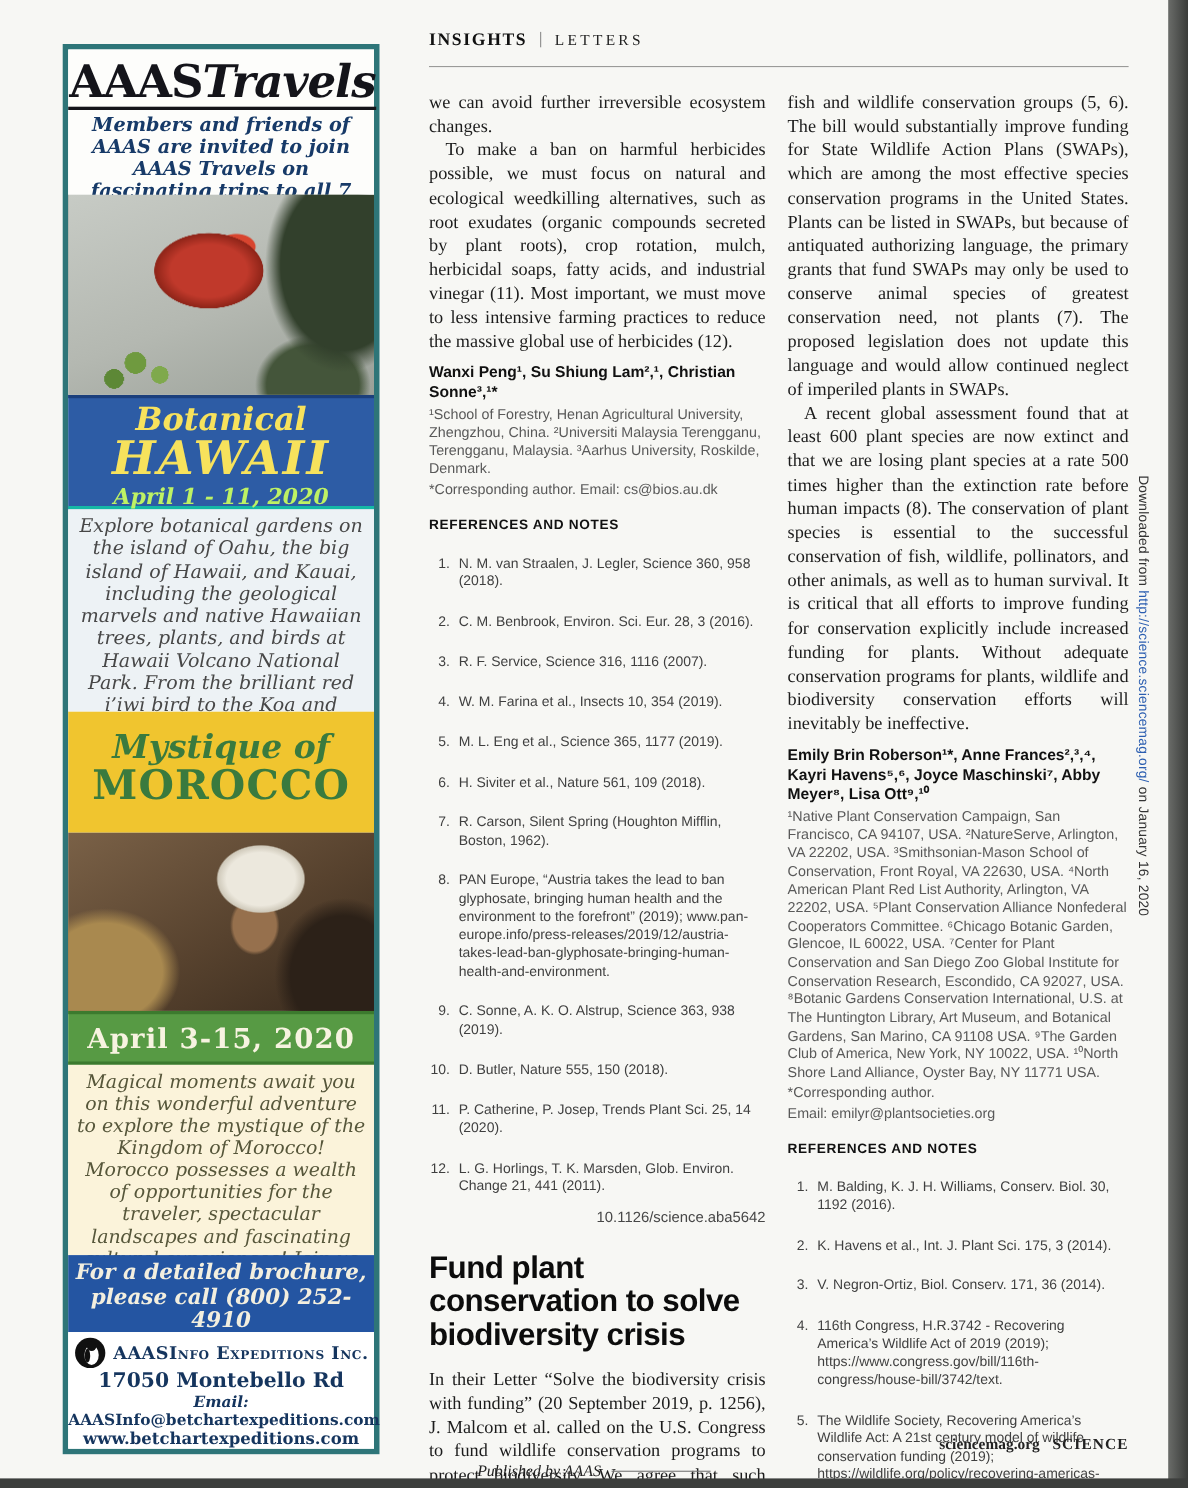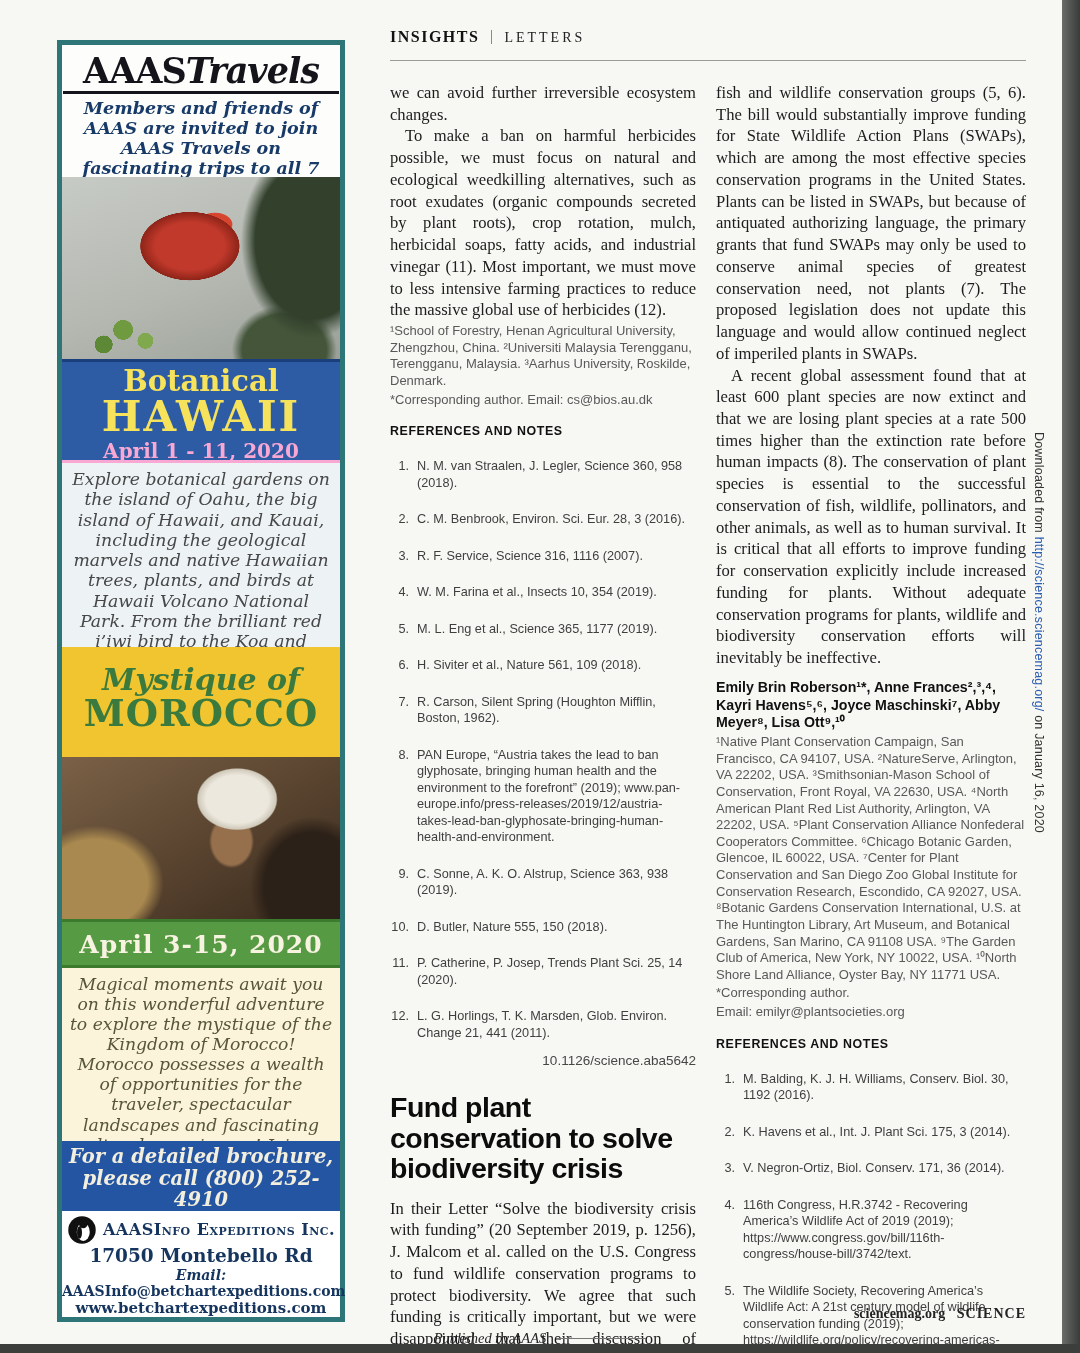--- a/index.html
+++ b/index.html
@@ -19,21 +19,21 @@
   .section-header .letters { font-size:14px; letter-spacing:3px; color:#222; }
   .header-rule { position:absolute; left:390px; top:60px; width:636px; height:1px; background:#9a9a98; }
 
   
   .ad {
     position:absolute; left:57px; top:40px; width:288px; height:1282px;
     border:5px solid #2e7578; background:#fff; display:flex; flex-direction:column;
     font-family:"DejaVu Serif", "Liberation Serif", serif; text-align:center;
   }
   .ad-header { height:132px; background:#fdfdfb; padding-top:8px; }
-  .ad-logo { display:inline-block; font-size:35px; color:#14141a; border-bottom:3px solid #14141a; line-height:1.05; padding:0 20px 1px; }
+  .ad-logo { display:inline-block; font-size:41px; color:#14141a; border-bottom:3px solid #14141a; line-height:1.05; padding:0 1px 1px; }
   .ad-logo .l1 { font-weight:bold; letter-spacing:-1px; }
   .ad-logo .l2 { font-style:italic; font-weight:bold; letter-spacing:-1px; }
   .ad-tagline { margin-top:5px; font-size:17.5px; font-weight:bold; font-style:italic; color:#173a68; line-height:1.14; padding:0 6px; }
   .photo { position:relative; overflow:hidden; }
   .photo-bird { height:187px;
     background:
       radial-gradient(circle 10px at 22% 84%, #6f9a3f 98%, transparent), 
       radial-gradient(circle 8px at 30% 90%, #7fa94c 98%, transparent),
       radial-gradient(circle 9px at 15% 92%, #5d8836 98%, transparent),
       radial-gradient(ellipse 58px 40px at 46% 38%, #c0392b 60%, #8e2418 85%, transparent 86%),
@@ -43,24 +43,24 @@
       linear-gradient(160deg, #c7cbc5 0%, #b4b8b1 55%, #9aa098 100%);
   }
   .photo-morocco { height:166px;
     background:
       radial-gradient(ellipse 52px 40px at 63% 26%, #ece8dd 60%, #cfc9ba 75%, transparent 78%),
       radial-gradient(ellipse 30px 36px at 61% 52%, #96704d 65%, transparent 75%),
       radial-gradient(ellipse 95px 80px at 12% 78%, #a9894f 55%, transparent 72%),
       radial-gradient(ellipse 80px 90px at 90% 80%, #2c2118 60%, transparent 78%),
       linear-gradient(150deg, #7a6147 0%, #57422e 55%, #382a1d 100%);
   }
-  .ad-hawaii-banner { height:104px; background:#2d5ca5; border-top:3px solid #1b3f7c; border-bottom:3px solid #f9a8d4; padding-top:4px; }
+  .ad-hawaii-banner { height:104px; background:#2d5ca5; border-top:3px solid #1b3f7c; border-bottom:3px solid #14b8a6; padding-top:4px;font-style:italic; }
   .hawaii-t1 { font-size:29px; font-weight:bold; color:#f7e25c; line-height:1.05; }
   .hawaii-t2 { font-size:42px; font-weight:bold; color:#f7e25c; letter-spacing:2px; line-height:0.95; }
-  .hawaii-dates { font-size:20px; font-weight:bold; color:#f9a8d4; margin-top:2px; }
+  .hawaii-dates { font-size:20px; font-weight:bold; color:#bef264; margin-top:2px; }
   .ad-hawaii-desc { height:184px; background:#edf2f5; padding:6px 6px 0; }
   .ad-desc-text { font-style:italic; font-size:17.3px; color:#474747; line-height:1.17; }
   .ad-price { font-size:17.5px; color:#474747; margin-top:1px; }
   .ad-morocco-banner { height:112px; background:#f0c52f; padding-top:18px; }
   .morocco-t1 { font-size:30px; font-weight:bold; font-style:italic; color:#3a7a3e; line-height:1.0; }
   .morocco-t2 { font-size:37px; font-weight:bold; color:#3a7a3e; letter-spacing:1px; line-height:1.0; }
   .ad-morocco-dates { height:50px; background:#579a44; border-top:3px solid #3c7a2e; border-bottom:3px solid #3c7a2e; padding-top:8px; }
   .morocco-dates-text { font-size:25px; font-weight:bold; color:#f7f3e0; letter-spacing:1px; }
   .ad-morocco-desc { height:173px; background:#fbf3da; padding:6px 5px 0; }
   .ad-morocco-desc .ad-desc-text { color:#56563a; font-size:17.2px; }
@@ -174,20 +174,21 @@
         <span>AAASInfo@betchartexpeditions.com</span>
       </div>
       <div class="contact-web">www.betchartexpeditions.com</div>
     </div>
   </div>
 
   <div class="col col1">
     <p class="body-p">we can avoid further irreversible ecosystem changes.</p>
     <p class="body-p indent">To make a ban on harmful herbicides possible, we must focus on natural and ecological weedkilling alternatives, such as root exudates (organic compounds secreted by plant roots), crop rotation, mulch, herbicidal soaps, fatty acids, and industrial vinegar (11). Most important, we must move to less intensive farming practices to reduce the massive global use of herbicides (12).</p>
 
+    <div class="authors">Wanxi Peng¹, Su Shiung Lam²,¹, Christian Sonne³,¹*</div>
     <div class="affils">¹School of Forestry, Henan Agricultural University, Zhengzhou, China. ²Universiti Malaysia Terengganu, Terengganu, Malaysia. ³Aarhus University, Roskilde, Denmark.</div>
     <div class="affils">*Corresponding author. Email: cs@bios.au.dk</div>
 
     <div class="refs-title">REFERENCES AND NOTES</div>
     <ol class="refs">
       <li>N. M. van Straalen, J. Legler, Science 360, 958 (2018).</li>
       <li>C. M. Benbrook, Environ. Sci. Eur. 28, 3 (2016).</li>
       <li>R. F. Service, Science 316, 1116 (2007).</li>
       <li>W. M. Farina et al., Insects 10, 354 (2019).</li>
       <li>M. L. Eng et al., Science 365, 1177 (2019).</li>

